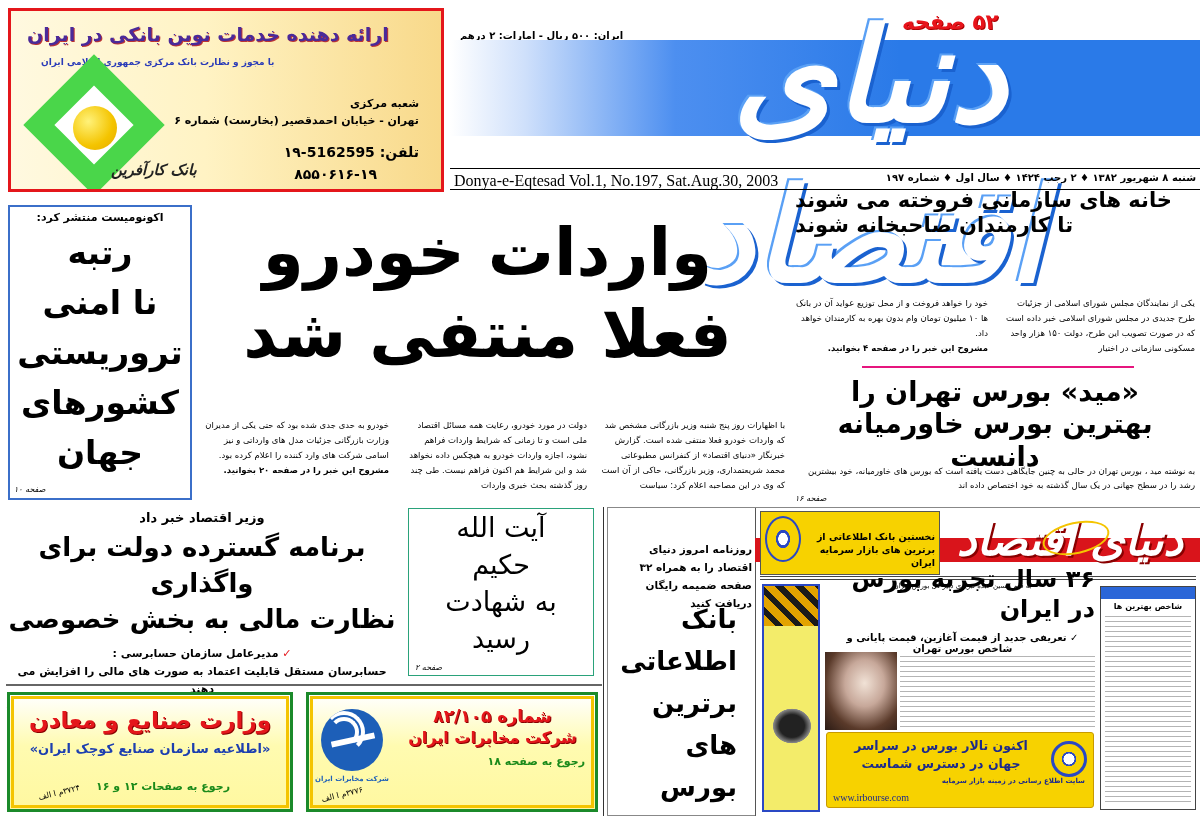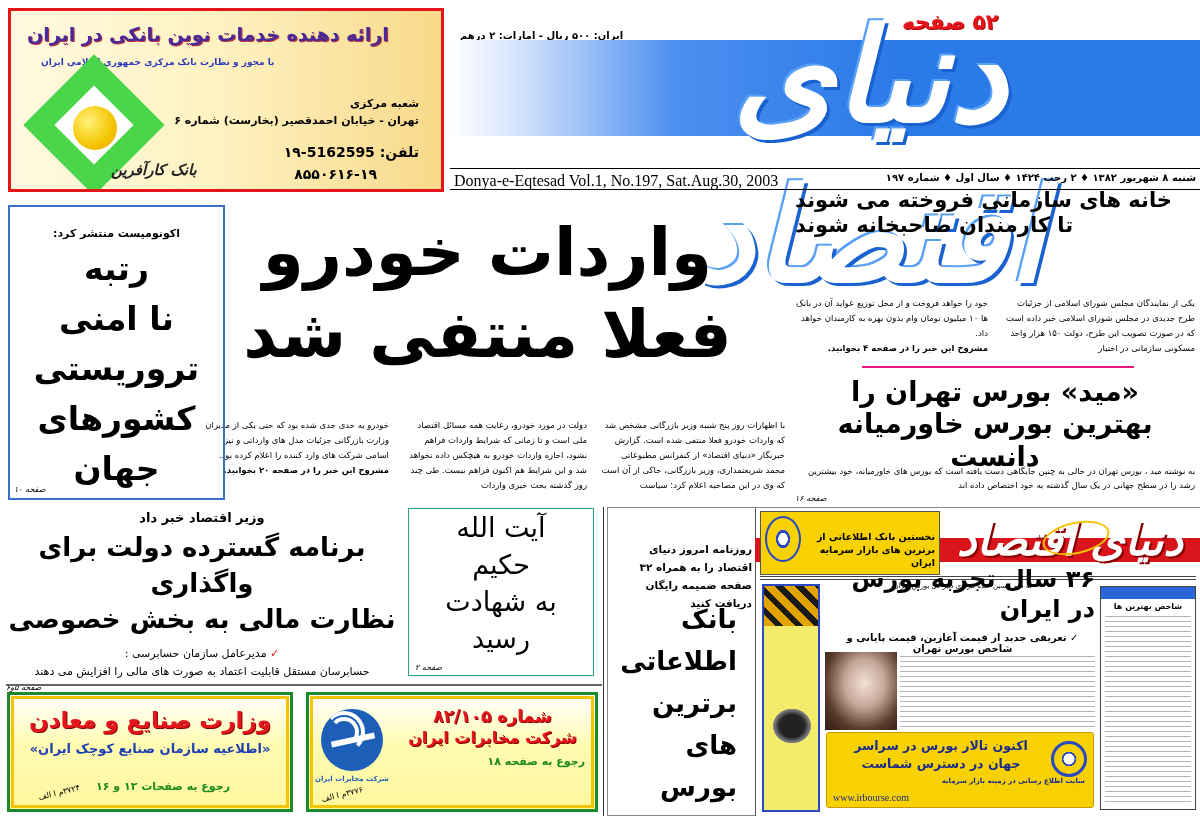--- a/index.html
+++ b/index.html
@@ -30,29 +30,29 @@
 #s1-body{left:795px;top:296px;width:400px;font-size:8.5px;line-height:15px;display:flex;gap:14px}
 #s1-body .col{flex:1}
 #rule-pink{left:862px;top:366px;width:272px;height:2px;background:#e6157e}
 #s2-head{left:795px;top:376px;width:400px;font-size:27px;text-align:center}
 #s2-body{left:795px;top:464px;width:400px;font-size:8.5px;line-height:14px}
 
 #main-head{left:210px;top:212px;width:555px;font-size:66px;text-align:center;line-height:82px;font-weight:900}
 #main-body{left:205px;top:418px;width:580px;font-size:8.5px;line-height:15px;display:flex;gap:14px}
 #main-body .col{flex:1}
 
-#left-box{left:8px;top:205px;width:217px;height:295px;border:2px solid #3b6fc9;padding:20px 6px}
+#left-box{left:8px;top:205px;width:184px;height:295px;border:2px solid #3b6fc9;padding:4px 6px}
 #left-box .kicker{font-size:11px;font-weight:bold;text-align:center}
 #left-box .big{font-size:33px;font-weight:bold;text-align:center;line-height:50px;margin-top:4px}
 #left-box .ref{position:absolute;left:4px;bottom:4px;font-size:8px;font-style:italic}
 
 #s3{left:6px;top:510px;width:392px}
 #s3 .kicker{font-size:13px;font-weight:bold;text-align:center}
 #s3 .head{font-size:26px;font-weight:bold;text-align:center;line-height:36px;margin-top:4px}
-#s3 .lead{font-size:11px;font-weight:normal;text-align:center;margin-top:8px;line-height:18px}
+#s3 .lead{font-size:11px;font-weight:bold;text-align:center;margin-top:8px;line-height:18px}
 #s3 .lead .tick{color:#e4161b}
 #s3 .ref{font-size:8px;font-style:italic;margin-top:2px;text-align:left;direction:ltr}
 #hakim{left:408px;top:508px;width:186px;height:168px;border:1px solid #2aa27a;}
 #hakim .big{font-size:27px;text-align:center;line-height:37px;font-family:"DejaVu Sans",sans-serif}
 #hakim .ref{position:absolute;left:6px;bottom:3px;font-size:8px;font-style:italic}
 #sep-v{left:603px;top:507px;width:1px;height:309px;background:#333}
 #sep-h{left:6px;top:684px;width:596px;height:2px;background:#666}
 
 .ad{border:3px solid #1b8a2a;outline:3px solid #f4c400;outline-offset:-7px;background:linear-gradient(#fff 0%,#fffbb0 45%,#fff8a0 100%);position:absolute}
 #ad1{left:7px;top:692px;width:286px;height:120px}

